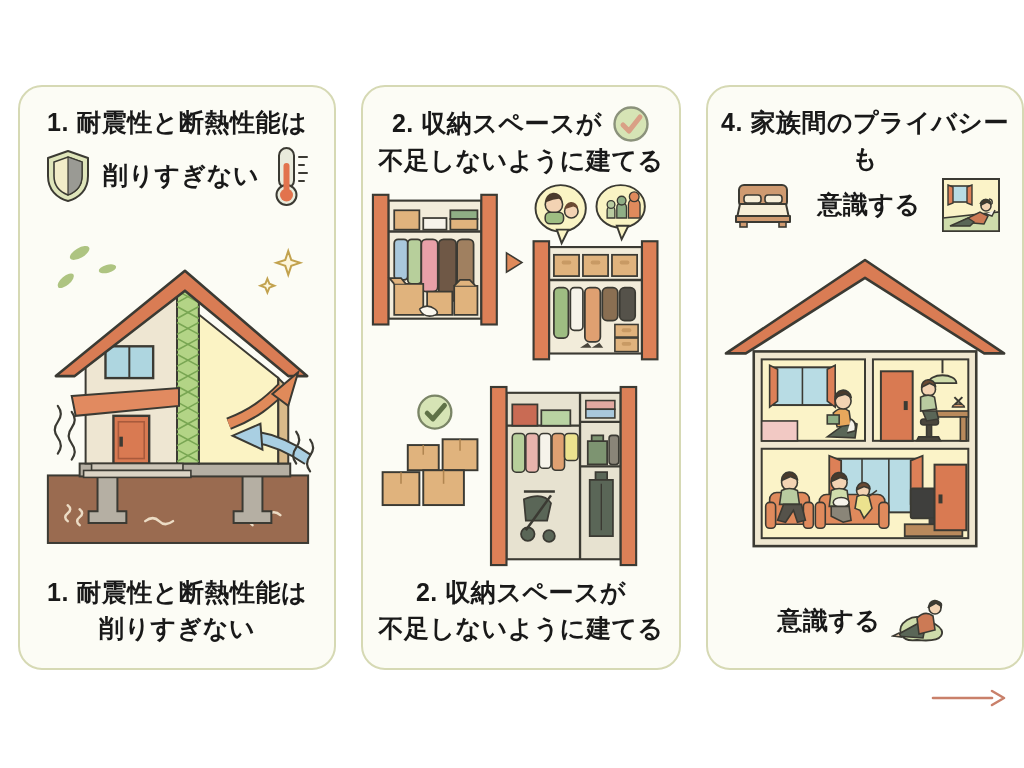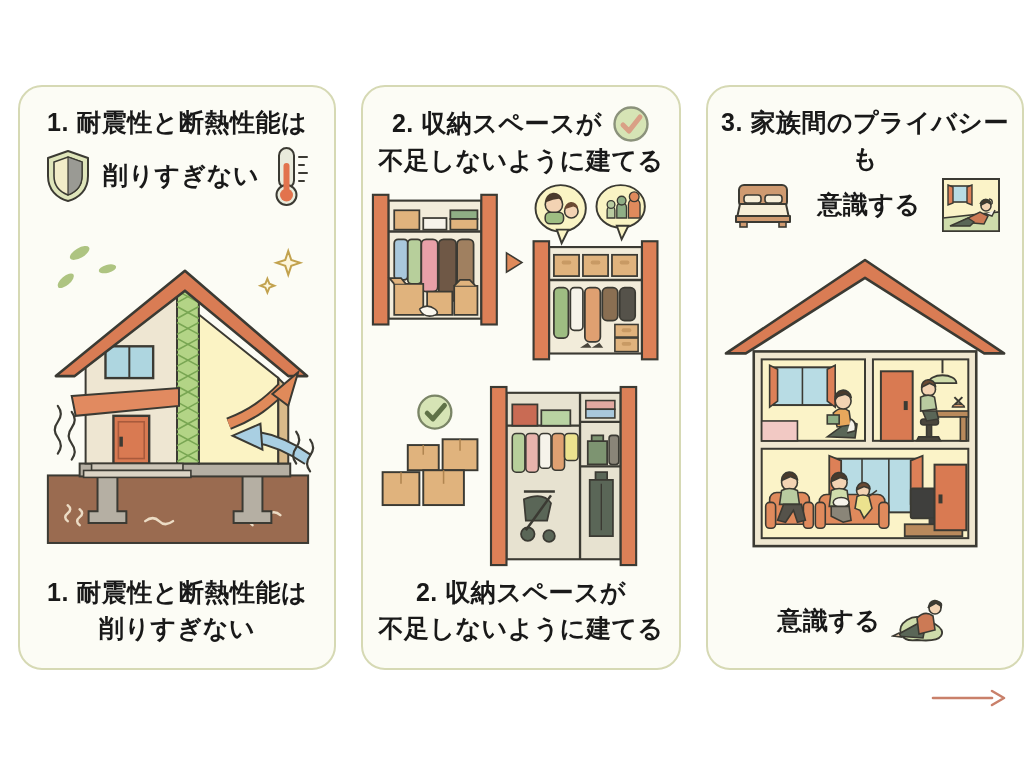--- a/index.html
+++ b/index.html
@@ -283,21 +283,21 @@
         </svg>
       </div>
 
       <div class="bottom-block">
         <div class="bottom-title">2. 収納スペースが</div>
         <div class="bottom-title">不足しないように建てる</div>
       </div>
     </div>
 
     <div class="card">
-      <div class="title">3. 家族間のプライバシーも</div>
+      <div class="title">4. 家族間のプライバシーも</div>
       <div class="title-row" style="margin-top:2px; width:100%; justify-content:space-between; padding:0 14px;">
         <span>
           <svg width="66" height="46" viewBox="0 0 66 46">
             <rect x="9" y="3" width="48" height="22" rx="5" fill="#cf9a70" class="outl"></rect>
             <rect x="14" y="13" width="17" height="8" rx="3" fill="#f7eed8" stroke="#3b3a33" stroke-width="1.6"></rect>
             <rect x="35" y="13" width="17" height="8" rx="3" fill="#f7eed8" stroke="#3b3a33" stroke-width="1.6"></rect>
             <path d="M7 36 L10 22 h46 l3 14 Z" fill="#f7eed8" class="outl"></path>
             <rect x="6" y="34" width="54" height="6" fill="#cf9a70" class="outl"></rect>
             <rect x="10" y="40" width="7" height="5" fill="#cf9a70" stroke="#3b3a33" stroke-width="1.6"></rect>
             <rect x="49" y="40" width="7" height="5" fill="#cf9a70" stroke="#3b3a33" stroke-width="1.6"></rect>

